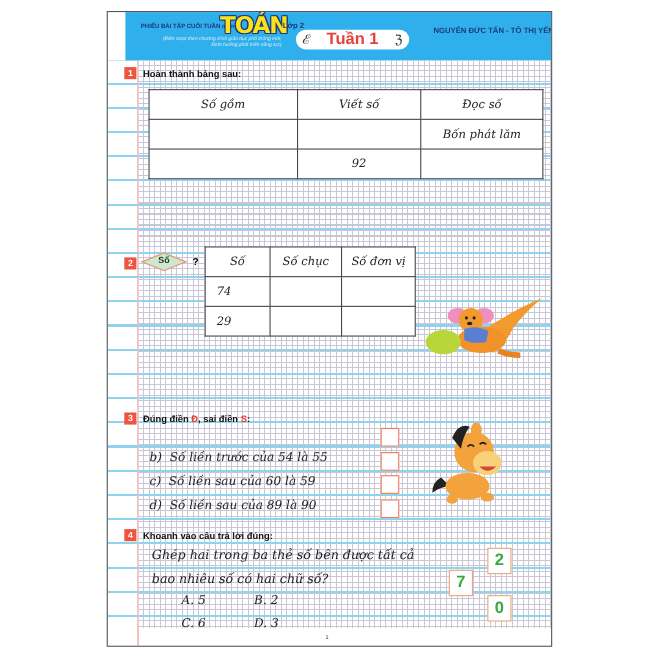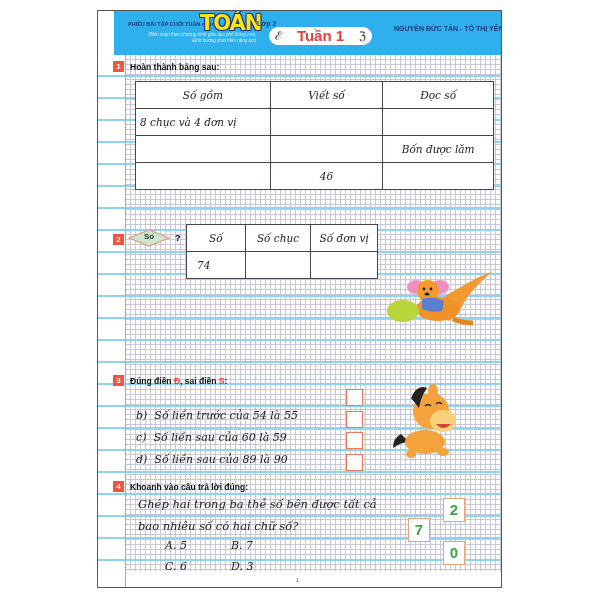--- a/index.html
+++ b/index.html
@@ -68,32 +68,27 @@
         <col style="width:113px">
         <col style="width:111px">
       </colgroup>
     <tbody>
         <tr>
       <td class="c hand">Số gồm</td>
       <td class="c hand">Viết số</td>
       <td class="c hand">Đọc số</td>
     </tr>
     <tr>
-      <td class="l hand">8 chục và 4 đơn vị</td>
+      <td class="l hand"></td>
       <td class="c hand"></td>
-      <td class="c hand"></td>
+      <td class="c hand">Bốn phát lăm</td>
     </tr>
     <tr>
       <td class="l hand"></td>
-      <td class="c hand"></td>
-      <td class="c hand">Bốn được lăm</td>
-    </tr>
-    <tr>
-      <td class="l hand"></td>
-      <td class="c hand">46</td>
+      <td class="c hand">92</td>
       <td class="c hand"></td>
     </tr>
   </tbody>
     </table>
 
   <div class="num" style="left:15px;top:223px">2</div>
   <svg class="so-diamond" viewBox="0 0 44 18">
     <polygon points="2,9 22,1 42,9 22,17" fill="#cfe6cf" stroke="#e39a7a" stroke-width="1.2"></polygon>
   </svg>
   <div style="position:absolute;left:29px;top:221px;width:44px;text-align:center;font-size:8px;font-weight:bold;color:#1e3a1e">Số</div>
@@ -105,20 +100,25 @@
         <col style="width:67px">
       </colgroup>
     <tbody>
         <tr>
       <td class="c hand">Số</td>
       <td class="c hand">Số chục</td>
       <td class="c hand">Số đơn vị</td>
     </tr>
     <tr>
       <td class="l hand" style="padding-left:10px !important">74</td>
+      <td></td>
+      <td></td>
+    </tr>
+    <tr>
+      <td class="l hand" style="padding-left:10px !important">29</td>
       <td></td>
       <td></td>
     </tr>
   </tbody>
     </table>
 
   <svg style="position:absolute;left:280px;top:250px;width:120px;height:70px" viewBox="0 0 120 70">
     <path d="M60 40 Q90 20 115 10 Q100 22 88 38 Q80 55 70 60 Z" fill="#f39a2e"></path>
     <ellipse cx="60" cy="48" rx="22" ry="12" fill="#f0912a"></ellipse>
     <ellipse cx="38" cy="26" rx="9" ry="7" fill="#ef8fc0"></ellipse>
@@ -166,21 +166,21 @@
     <path d="M45 48 Q52 56 60 48 Z" fill="#d6453a"></path>
     <path d="M34 30 q3 -3 6 0" stroke="#222" stroke-width="1.5" fill="none"></path>
     <path d="M45 28 q3 -3 6 0" stroke="#222" stroke-width="1.5" fill="none"></path>
   </svg>
 
   <div class="num" style="left:15px;top:470px">4</div>
   <div class="sec-title" style="left:32px;top:471px">Khoanh vào câu trả lời đúng:</div>
   <div class="tfline hand" style="left:40px;top:508px;font-size:11.5px">bao nhiêu số có hai chữ số?</div>
   <div class="tfline hand" style="left:40px;top:486px;font-size:11.5px">Ghép hai trong ba thẻ số bên được tất cả</div>
   <div class="tfline hand" style="left:67px;top:528px">A. 5</div>
-  <div class="tfline hand" style="left:133px;top:528px">B. 7</div>
+  <div class="tfline hand" style="left:133px;top:528px">B. 2</div>
   <div class="tfline hand" style="left:67px;top:549px">C. 6</div>
   <div class="tfline hand" style="left:133px;top:549px">D. 3</div>
 
   <div class="card" style="left:310px;top:507px">7</div>
   <div class="card" style="left:345px;top:487px">2</div>
   <div class="card" style="left:345px;top:530px">0</div>
 
   <div class="pagenum">1</div>
 </div>
 

